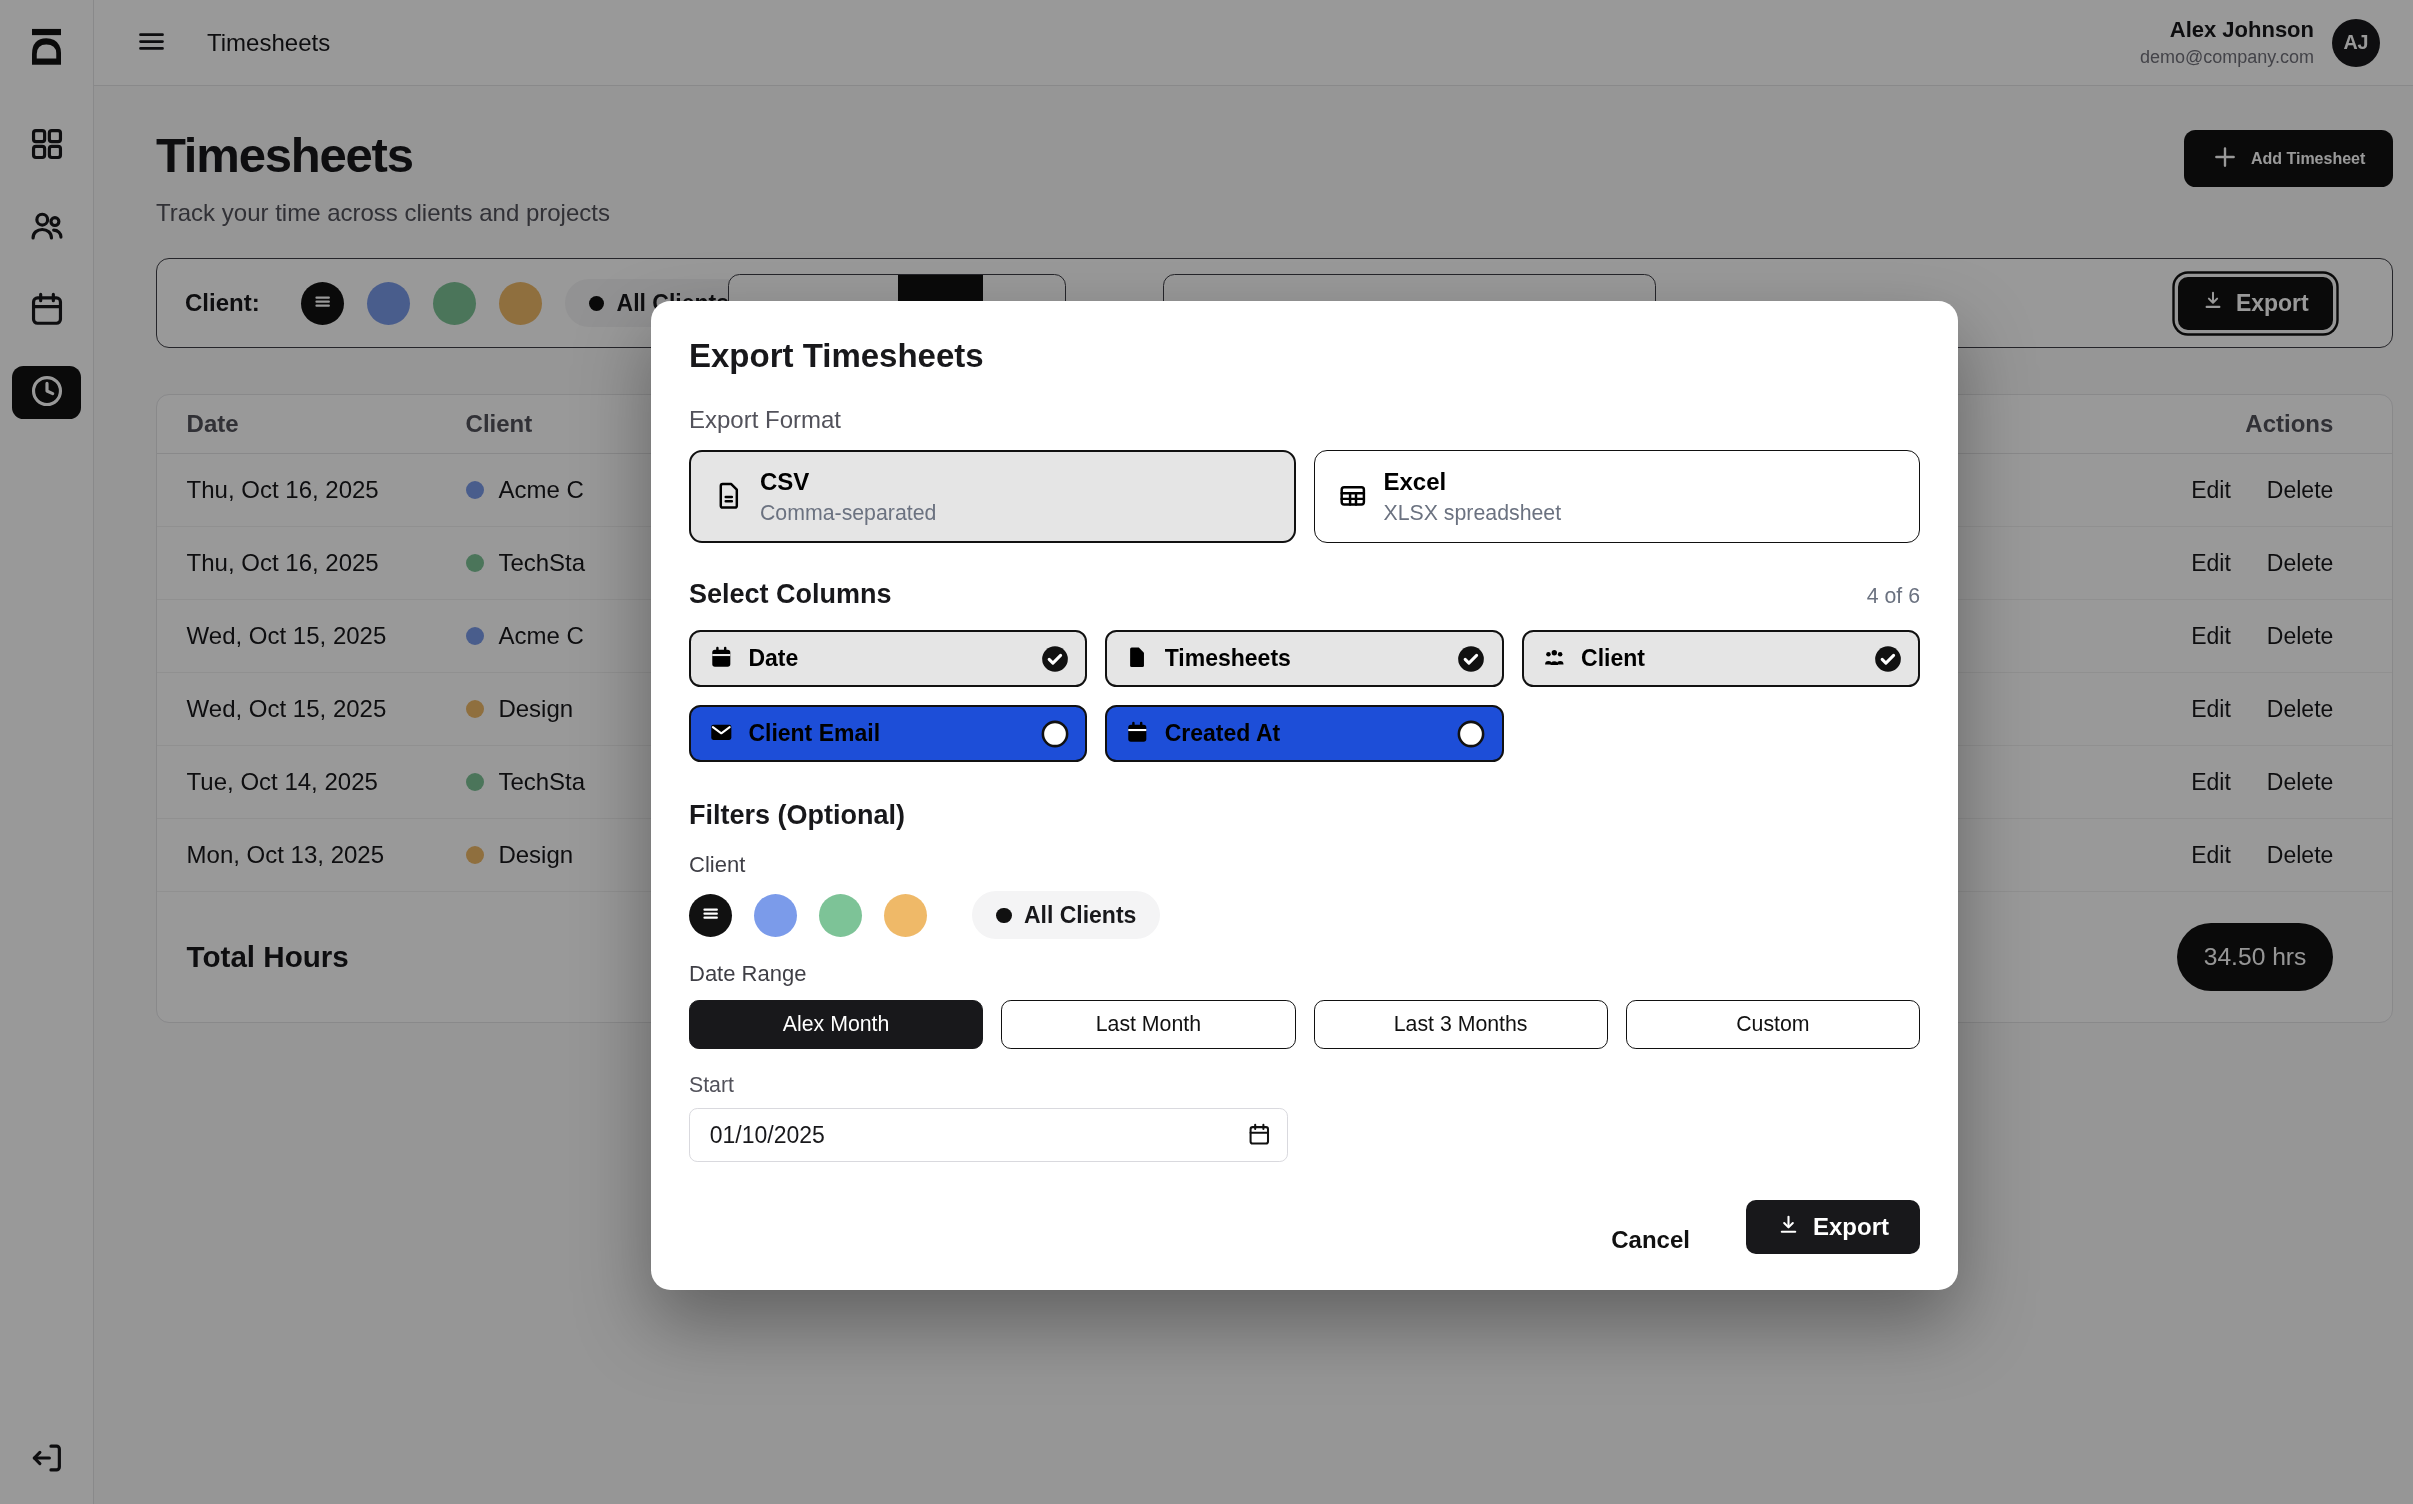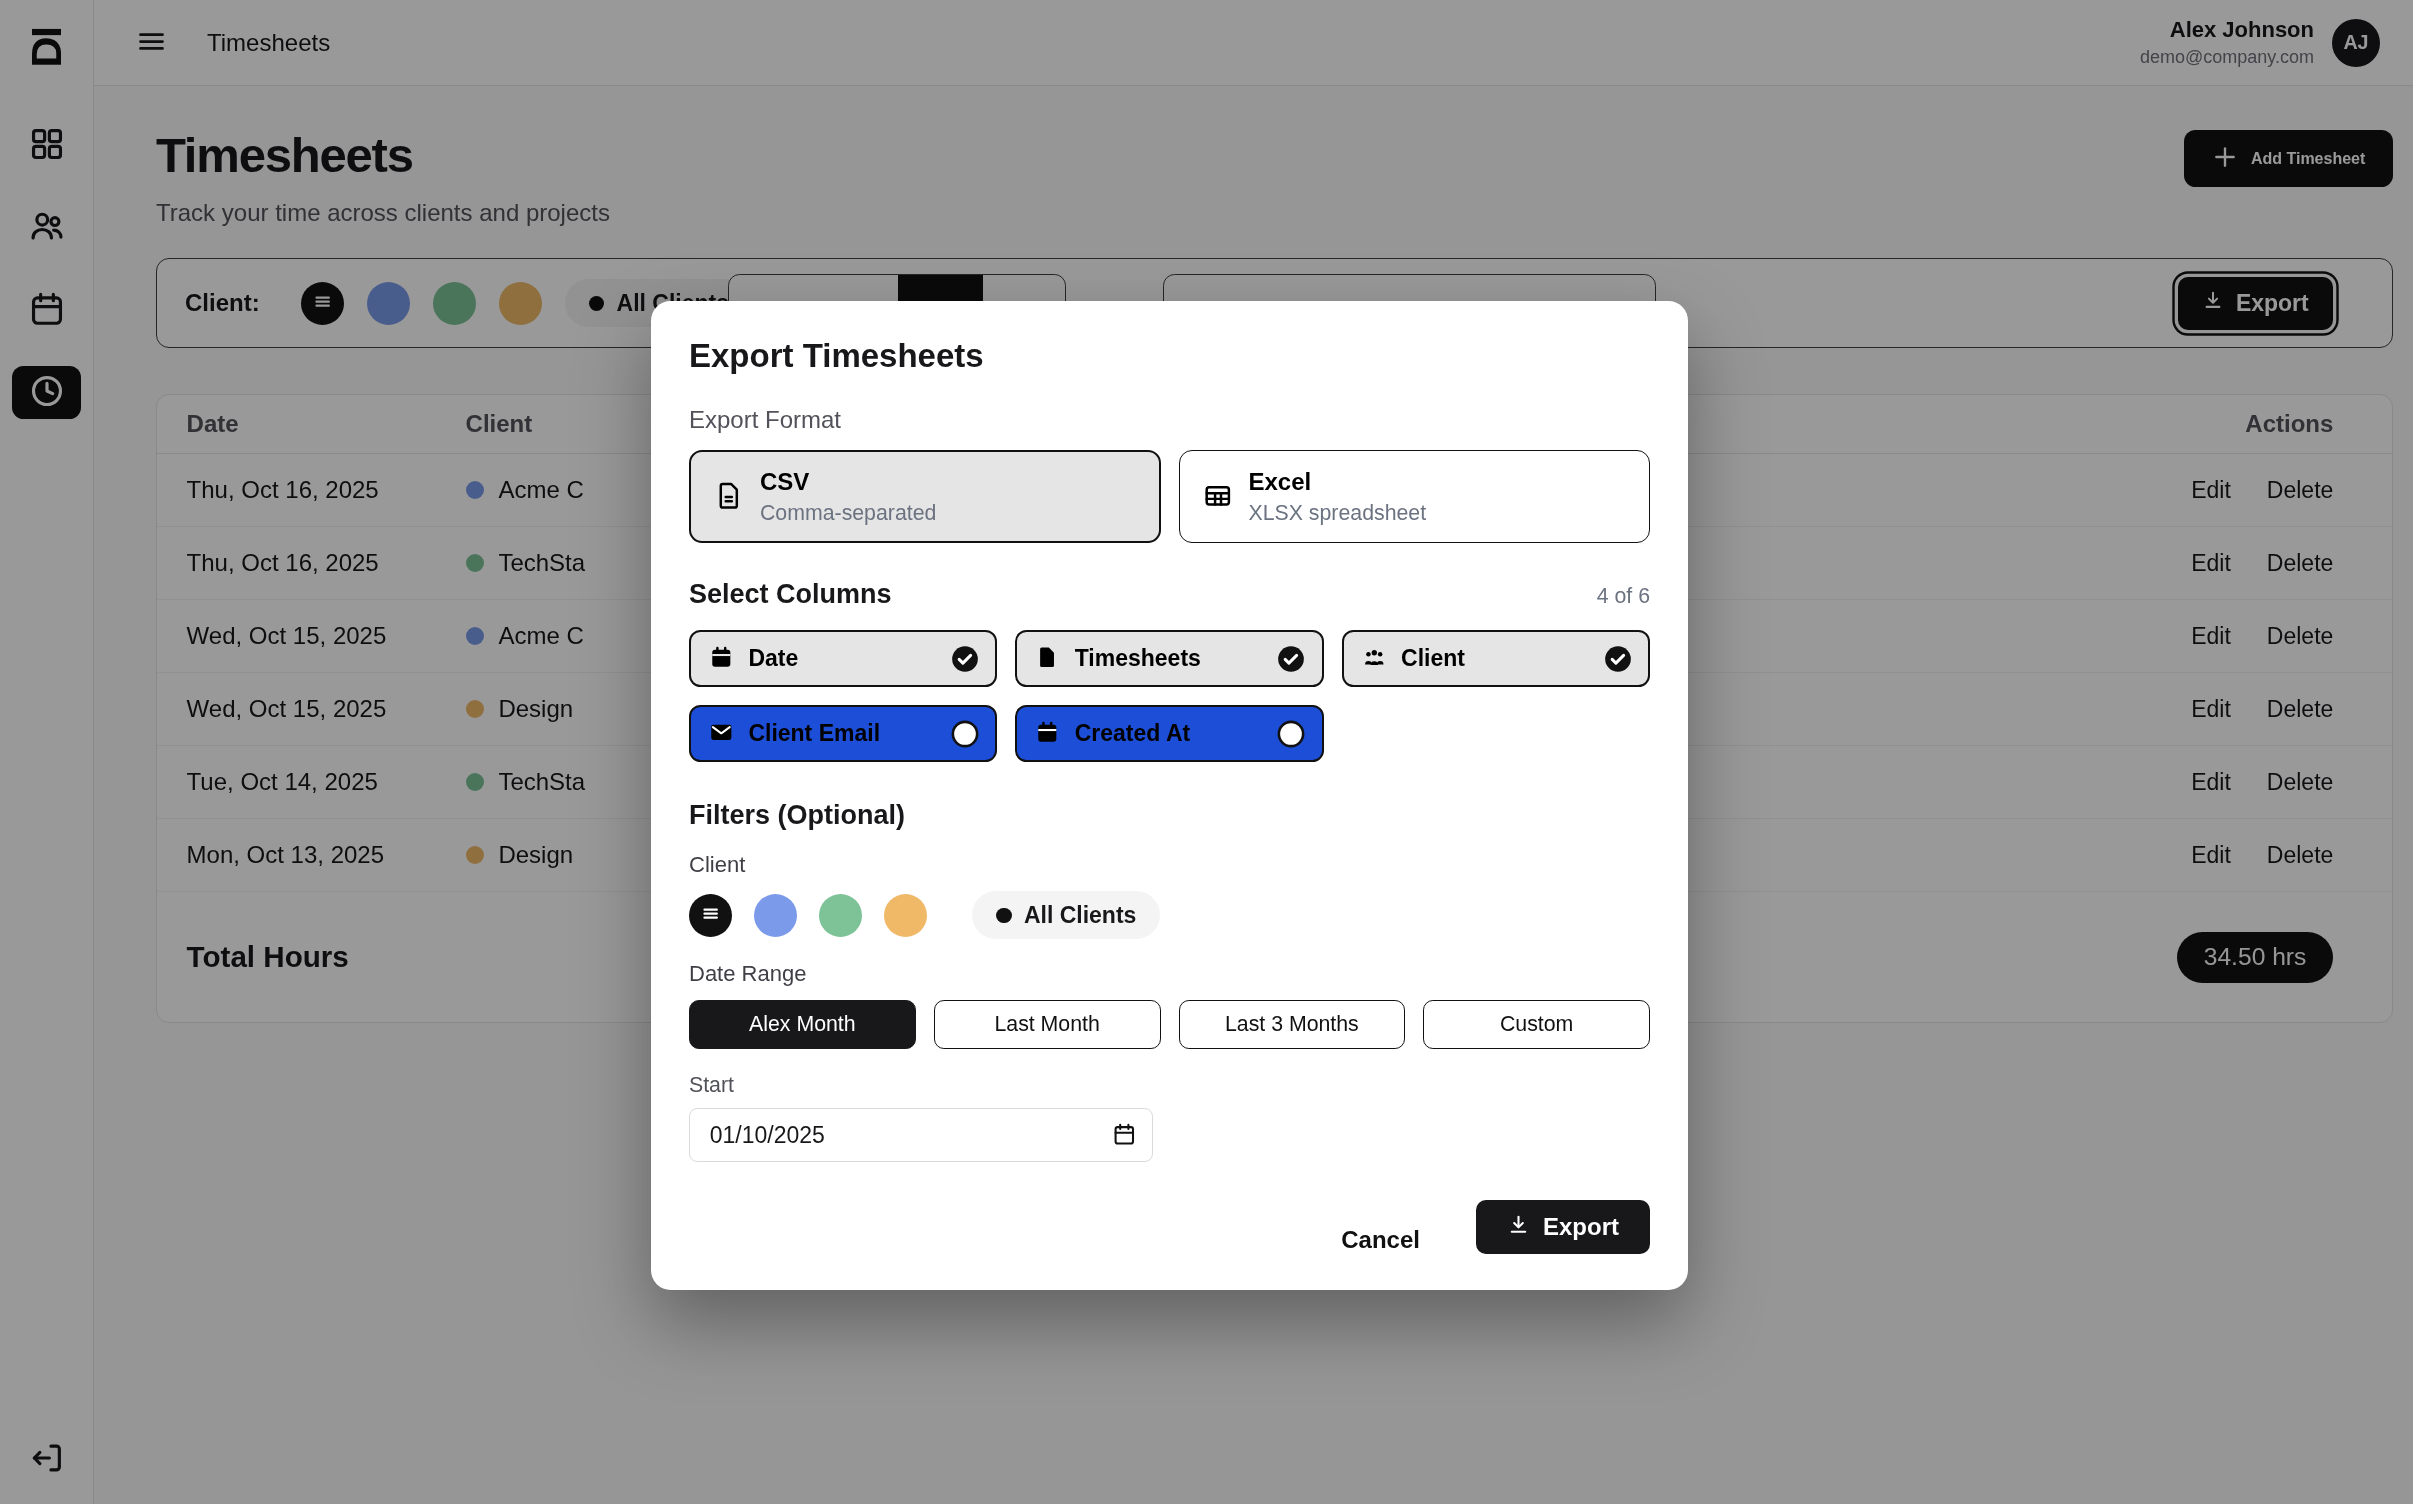--- a/index.html
+++ b/index.html
@@ -96,28 +96,28 @@
   .t-head { height:59px; border-bottom:0.8px solid #e4e4e7; font-size:24px; font-weight:600; color:#52525b; }
   .t-body-row { height:73px; border-bottom:0.8px solid #f0f0f1; font-size:24px; }
   .cell-client { display:flex; align-items:center; gap:14.8px; overflow:hidden; white-space:nowrap; }
   .c-dot { width:18px; height:18px; border-radius:50%; flex:none; }
   .row-actions { display:flex; gap:36px; }
   .link-btn { background:none; border:none; font-family:inherit; font-size:23px; font-weight:500; color:#18181b; cursor:pointer; }
   .head-actions { text-align:right; }
   .total-row { height:130px; display:flex; align-items:center; padding:0 59px 0 29.6px; }
   .total-label { font-size:29.6px; font-weight:700; }
   .total-badge {
-    margin-left:auto; background:#111; color:#fafafa; border-radius:820px; height:51px;
+    margin-left:auto; background:#111; color:#fafafa; border-radius:820px; height:68px;
     display:flex; align-items:center; padding:0 27px; font-size:24.6px;
   }
 
   
   .overlay { position:absolute; inset:0; background:rgba(0,0,0,0.40); z-index:10; }
   .modal {
-    position:absolute; left:651px; top:301px; width:1037px; z-index:20;
+    position:absolute; left:651px; top:301px; width:1307px; z-index:20;
     background:#fff; border-radius:19.7px; padding:36px 38px;
     box-shadow:0 33px 74px rgba(0,0,0,0.35);
   }
   .modal-title { font-size:33px; font-weight:700; }
   .section-label { font-size:24px; color:#52525b; margin-top:31px; }
   .format-grid { display:grid; grid-template-columns:1fr 1fr; gap:18px; margin-top:16.4px; }
   .format-card {
     height:93px; border-radius:13px; display:flex; align-items:center; gap:16.4px; padding:0 23px;
     background:#fff; border:1.6px solid #111; cursor:pointer; text-align:left; font-family:inherit;
   }

